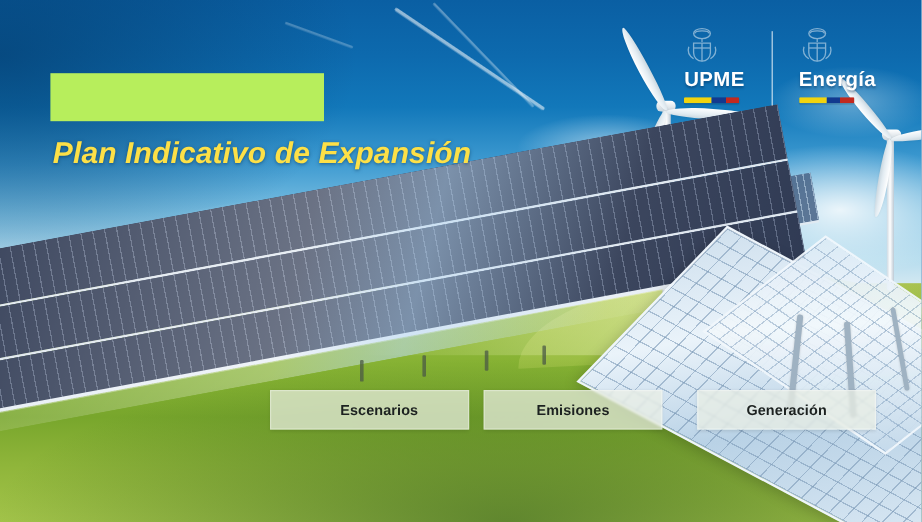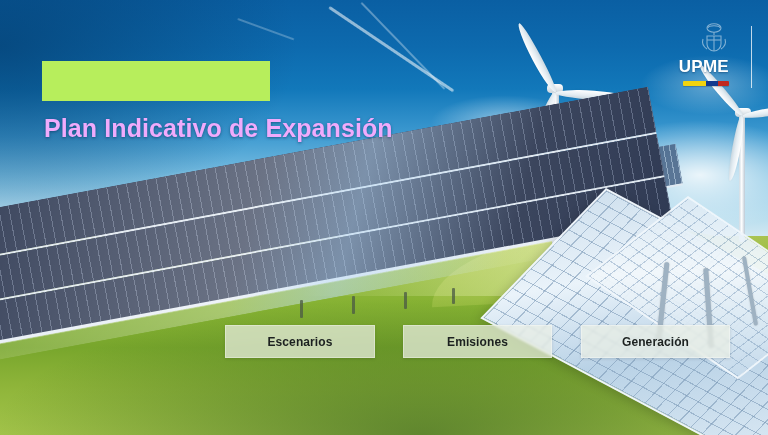--- a/index.html
+++ b/index.html
@@ -177,21 +177,21 @@
     box-shadow:0 0 2px rgba(0,0,0,.08);
   }
 
   
   .logos{
     position:absolute;right:16px;top:22px;
     display:flex;align-items:flex-start;gap:0px;
     z-index:6;
   }
   .logo-block{
-    display:flex;flex-direction:column;align-items:flex-end;
+    display:flex;flex-direction:column;align-items:flex-start;
     padding:0 22px;
   }
   .logo-divider{
     width:1px;height:62px;margin-top:4px;
     background:rgba(255,255,255,.75);
   }
   .crest{
     width:30px;height:34px;opacity:.5;margin-bottom:1px;
   }
   .logo-text{
@@ -216,24 +216,25 @@
   }
   .hl-text{
     position:absolute;left:50px;top:66px;
     z-index:6;
     color:#10120c;font-weight:bold;font-size:22px;line-height:30px;
     letter-spacing:.1px;
   }
   .title-main{
     position:absolute;left:44px;top:112px;
     z-index:6;
-    color:#f0abfc;font-weight:bold;font-size:25px;line-height:32px;
+    color:#fde047;font-weight:bold;font-size:25px;line-height:32px;
     letter-spacing:.1px;
     text-shadow:0 1px 3px rgba(2,45,82,.55);
     white-space:nowrap;
+    font-style:italic;
   }
   .title-line2{
     position:absolute;left:44px;top:148px;
     z-index:6;
     color:#ffffff;font-weight:bold;font-size:25px;line-height:32px;
     text-shadow:0 1px 3px rgba(2,45,82,.55);
     white-space:nowrap;
   }
   .title-years{padding-left:36px;}
 
@@ -248,21 +249,21 @@
     background:rgba(236,240,228,.72);
     border:1px solid rgba(255,255,255,.35);
     color:#1c2120;font-weight:bold;font-size:12px;
     letter-spacing:.1px;
     backdrop-filter:blur(1px);
     box-shadow:0 1px 3px rgba(0,0,0,.12);
     cursor:pointer;
     user-select:none;
   }
   .nb1{left:44px;width:136px;}
-  .nb2{left:225px;width:148px;}
+  .nb2{left:225px;width:148px;padding-left:16px;}
   .nb3{left:403px;width:147px;}
   .nb4{left:581px;width:147px;}
 </style>
 </head>
 <body>
 
 <div id="stage">
 
   <div class="sky">
     <div class="sky-left-dark"></div>
@@ -342,20 +343,40 @@
       <div class="logo-text">UPME</div>
       <div class="flagbar">
         <div class="flag-y"></div>
         <div class="flag-b"></div>
         <div class="flag-r"></div>
       </div>
     </div>
 
     <div class="logo-divider"></div>
 
+    <div class="logo-block">
+      <svg class="crest" viewBox="0 0 30 34">
+        <g fill="none" stroke="#ffffff" stroke-width="1.1" opacity="0.95">
+          <ellipse cx="15" cy="6" rx="7" ry="4.2"></ellipse>
+          <path d="M9 6 C9 3 21 3 21 6"></path>
+          <path d="M15 10 L15 13"></path>
+          <path d="M8 14 h14 v8 a7 7 0 0 1 -7 7 a7 7 0 0 1 -7 -7 z"></path>
+          <path d="M8 18 h14"></path>
+          <path d="M15 14 v15"></path>
+          <path d="M4 17 q-2 6 4 10"></path>
+          <path d="M26 17 q2 6 -4 10"></path>
+        </g>
+      </svg>
+      <div class="logo-text">Energía</div>
+      <div class="flagbar">
+        <div class="flag-y"></div>
+        <div class="flag-b"></div>
+        <div class="flag-r"></div>
+      </div>
+    </div>
 
   </div>
 
   <div class="hl-box"></div>
 
   <div class="title-main">Plan Indicativo de Expansión</div>
 
   <div class="navbar">
     <div class="nav-btn nb2">Escenarios</div>
     <div class="nav-btn nb4">Generación</div>

